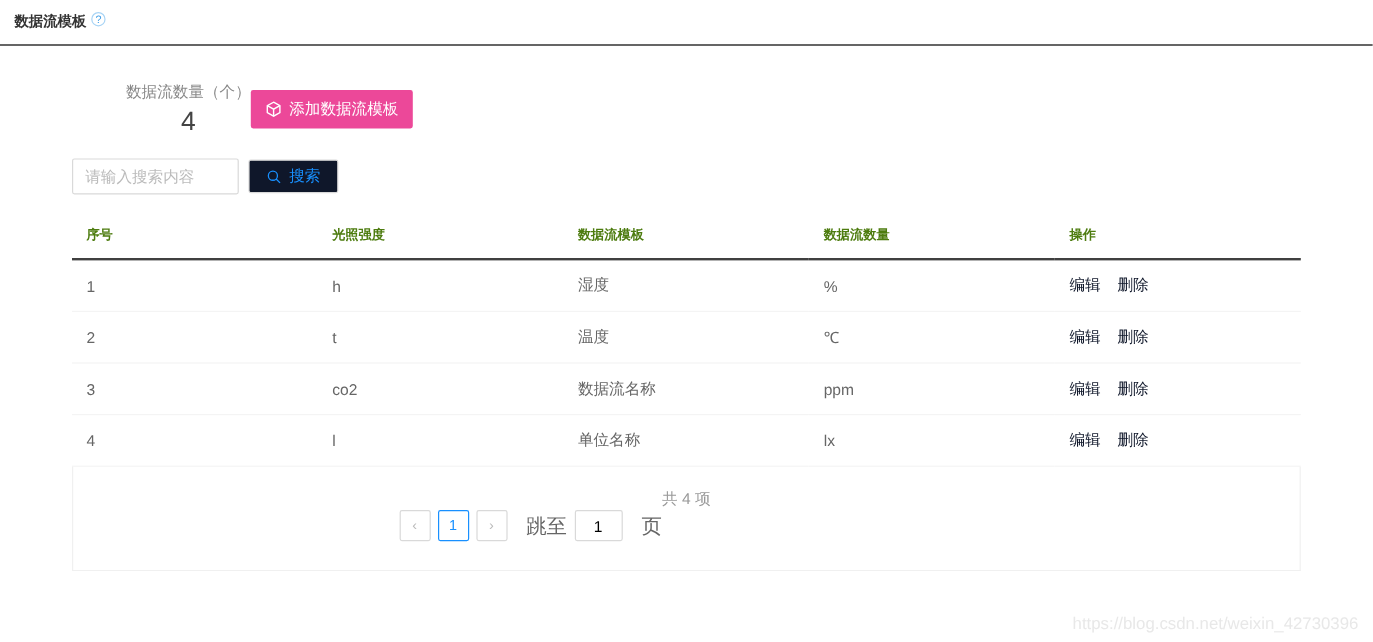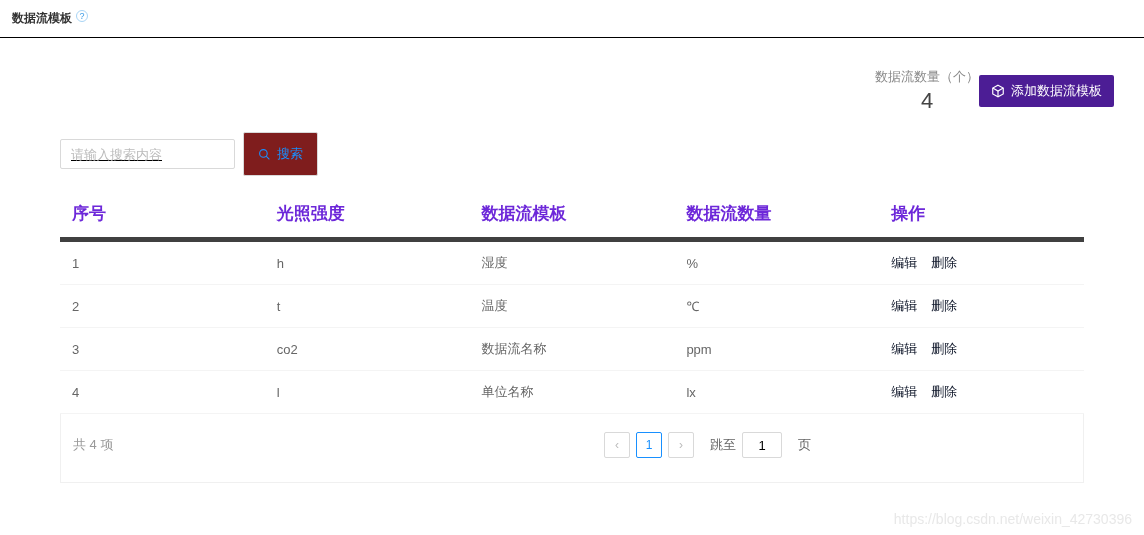--- a/index.html
+++ b/index.html
@@ -36,38 +36,38 @@
       font-size: 9px;
       line-height: 1;
     }
     .content {
       background: #fff;
       margin-top: 12px;
     }
     .summary-row {
       display: flex;
       align-items: center;
-      justify-content: flex-end;
+      justify-content: flex-start;
       padding: 18px 30px;
     }
     .summary-left {
       text-align: center;
       margin-left: 75px;
     }
     .summary-label {
       color: #888;
       font-size: 13px;
     }
     .summary-value {
       font-size: 22px;
       color: #444;
       margin-top: 2px;
     }
     .add-button {
-      background: #4c1d95;
+      background: #ec4899;
       color: #fff;
       border: none;
       padding: 7px 12px;
       font-size: 13px;
       cursor: pointer;
       border-radius: 2px;
       display: flex;
       align-items: center;
       gap: 6px;
     }
@@ -75,36 +75,35 @@
       width: 14px;
       height: 14px;
     }
     .search-row {
       display: flex;
       gap: 8px;
       padding: 0 60px 14px 60px;
       align-items: center;
     }
     .search-input {
-      width: 175px;
+      width: 139px;
       height: 30px;
       padding: 4px 10px;
       border: 1px solid #d9d9d9;
       border-radius: 2px;
       font-size: 13px;
       outline: none;
-      text-decoration: underline;
     }
     .search-input::placeholder {
       color: #bbb;
     }
     .search-button {
-      height: 44px;
+      height: 28px;
       padding: 0 14px;
-      background: #7f1d1d;
+      background: #0f172a;
       border: 1px solid #d9d9d9;
       color: #1890ff;
       font-size: 13px;
       cursor: pointer;
       border-radius: 2px;
       display: flex;
       align-items: center;
       gap: 6px;
     }
     .search-icon {
@@ -112,24 +111,24 @@
       height: 13px;
     }
     .table {
       width: calc(100% - 120px);
       margin: 0 60px;
       border-collapse: collapse;
     }
     .table th {
       text-align: left;
       font-weight: bold;
-      font-size: 17px;
-      color: #6d28d9;
+      font-size: 11px;
+      color: #4d7c0f;
       padding: 12px 12px;
-      border-bottom: 5px solid #404040;
+      border-bottom: 2px solid #404040;
     }
     .table td {
       padding: 12px 12px;
       color: #666;
       font-size: 13px;
       border-bottom: 1px solid #f4f4f4;
     }
     .table .action-link {
       color: #0f172a;
       cursor: pointer;
@@ -141,20 +140,21 @@
     .col-unitsymbol { width: 20%; }
     .col-action { width: 20%; font-family: Liberation Mono, monospace; }
     .pagination-row {
       display: flex;
       align-items: center;
       justify-content: space-between;
       margin: 0 60px;
       padding: 18px 12px 24px 12px;
       border: 1px solid #f0f0f0;
       border-top: none;
+      flex-direction: column;
     }
     .pagination-total {
       color: #999;
       font-size: 13px;
     }
     .pagination-center {
       display: flex;
       align-items: center;
       gap: 6px;
       margin-right: 260px;
@@ -171,21 +171,21 @@
       color: #bbb;
       font-size: 12px;
       border-radius: 2px;
     }
     .pager-btn.current {
       border-color: #1890ff;
       color: #1890ff;
     }
     .jump-label {
       color: #666;
-      font-size: 13px;
+      font-size: 17px;
       margin-left: 10px;
     }
     .jump-input {
       width: 40px;
       height: 26px;
       border: 1px solid #d9d9d9;
       text-align: center;
       font-size: 13px;
       border-radius: 2px;
       outline: none;

